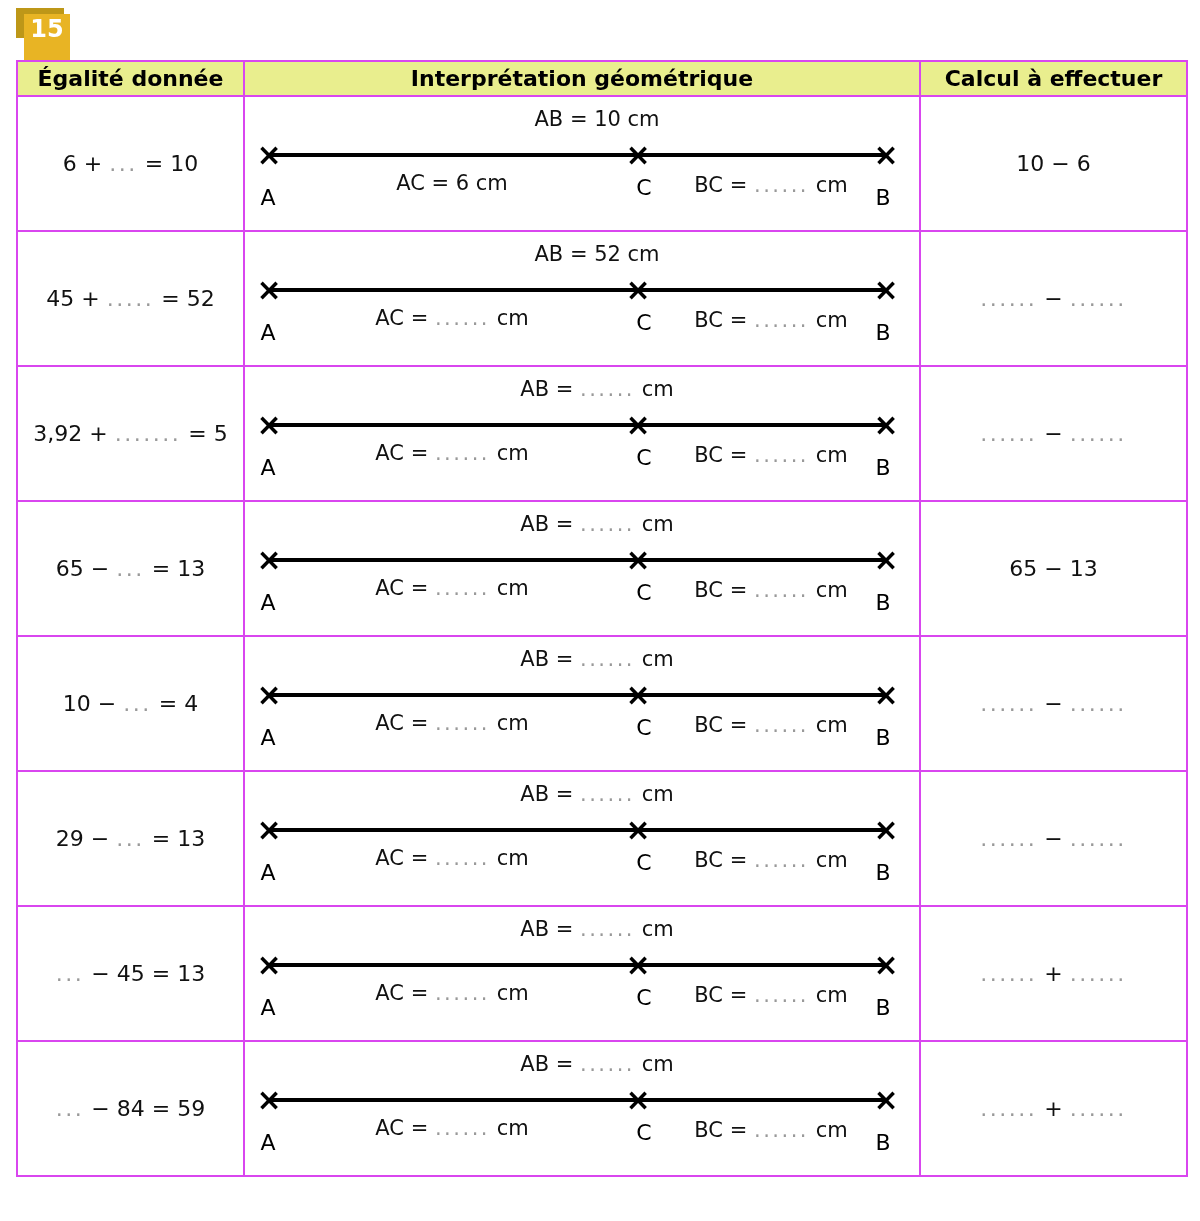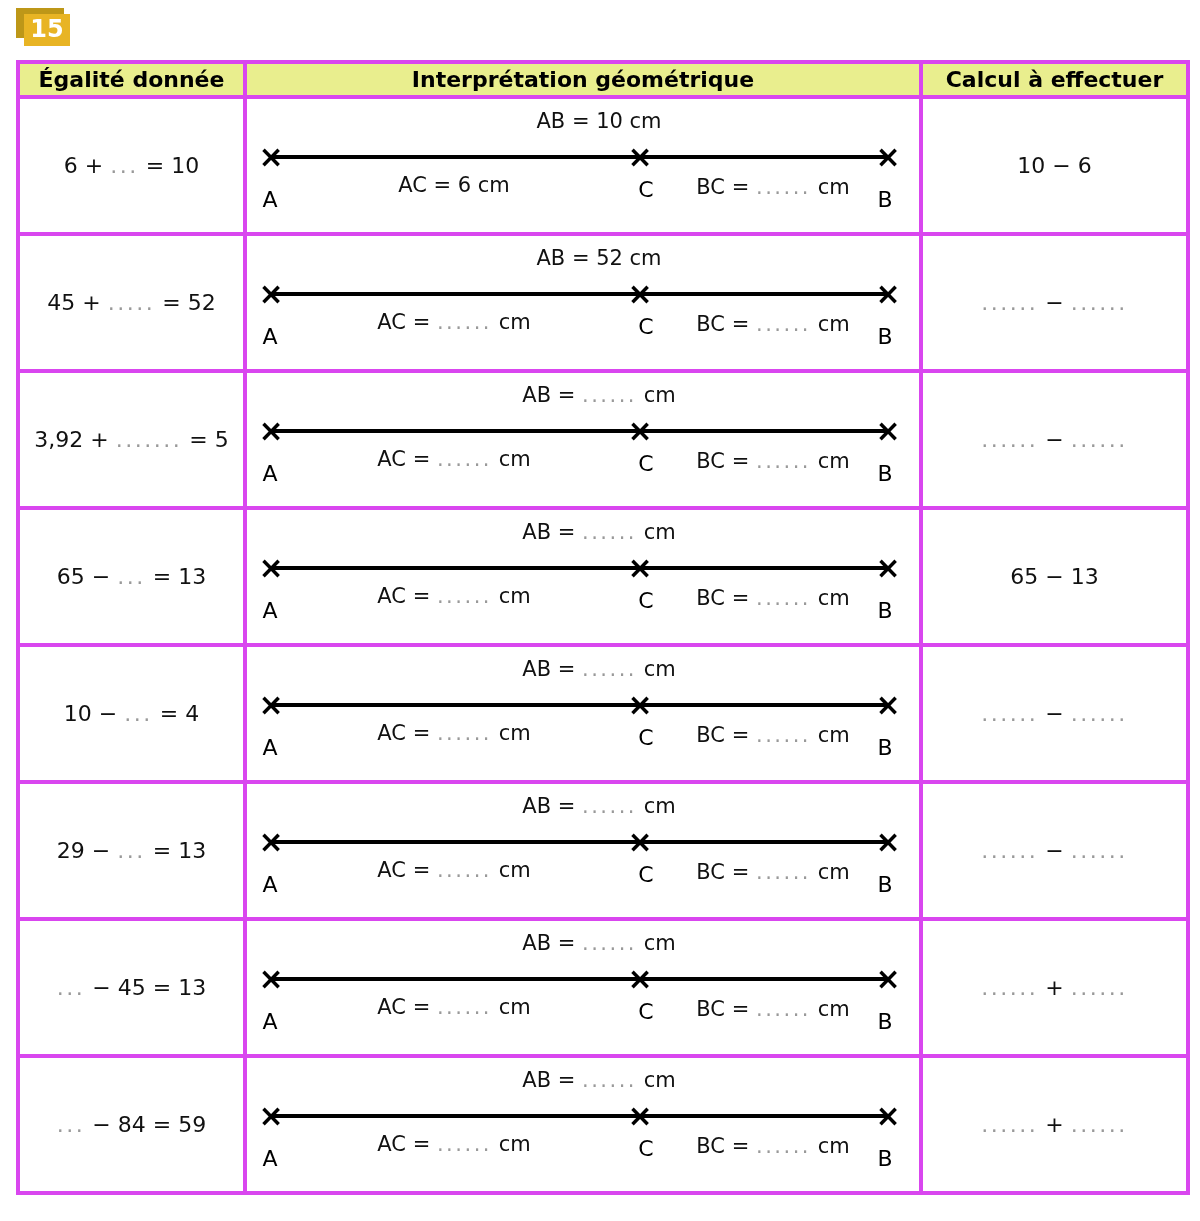--- a/index.html
+++ b/index.html
@@ -30,36 +30,36 @@
     margin-right:8px;
     vertical-align:-9px;
   }
   .badge-back{
     position:absolute;left:0;top:0;
     width:48px;height:30px;
     background:var(--badge-back);
   }
   .badge-front{
     position:absolute;left:8px;top:6px;
-    width:46px;height:32px;
+    width:46px;height:46px;
     background:var(--badge-front);
     color:#ffffff;
     font-weight:bold;
     font-size:24px;
     text-align:center;
     line-height:30px;
   }
   
   table{
     border-collapse:collapse;
     table-layout:fixed;
     width:1170px;
     margin:16px 0 0 16px;
   }
-  th,td{border:4px solid #d946ef;padding:0;}
+  th,td{border:2px solid #d946ef;padding:0;}
   th{
     background:var(--header-bg);
     height:35px;
     font-size:22px;
     font-weight:bold;
     color:#000;
   }
   td{
     height:133px;
     font-size:22px;

